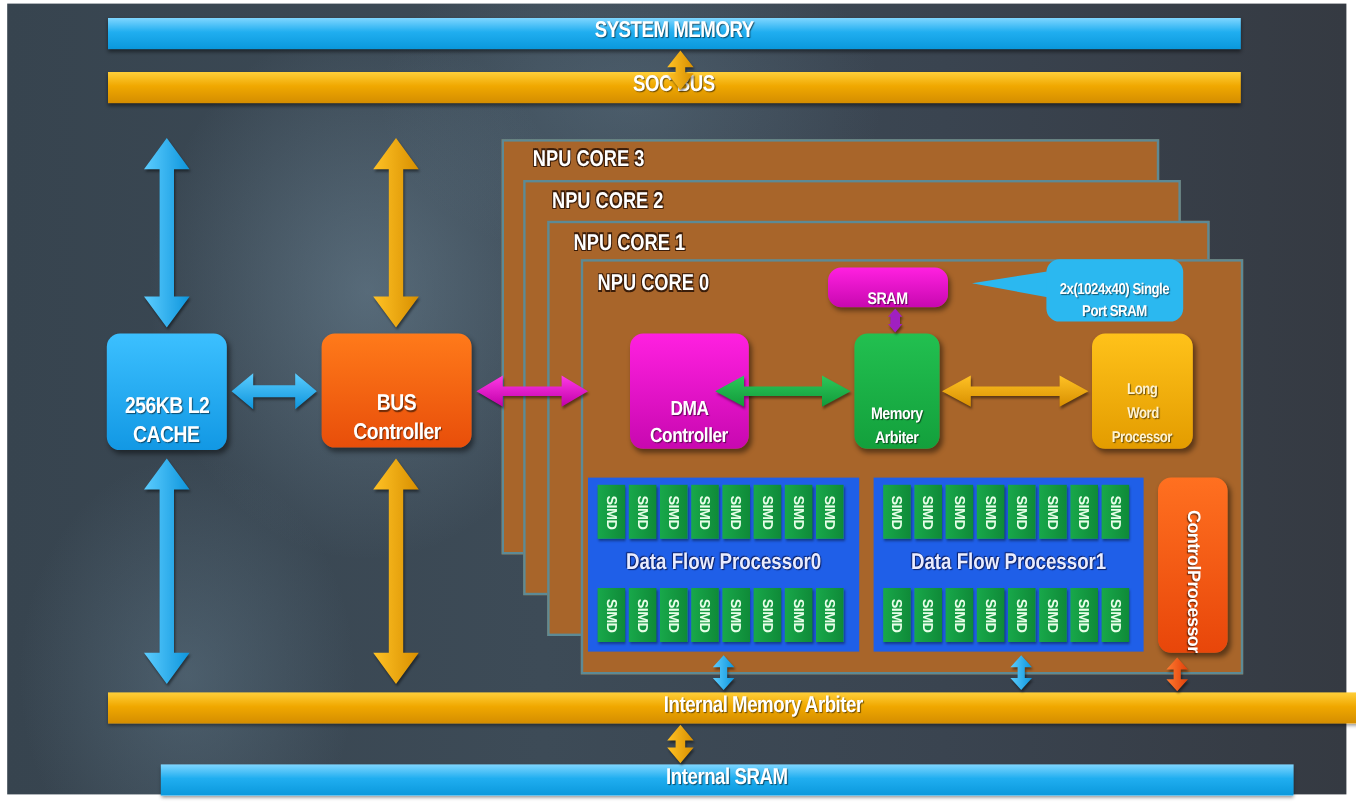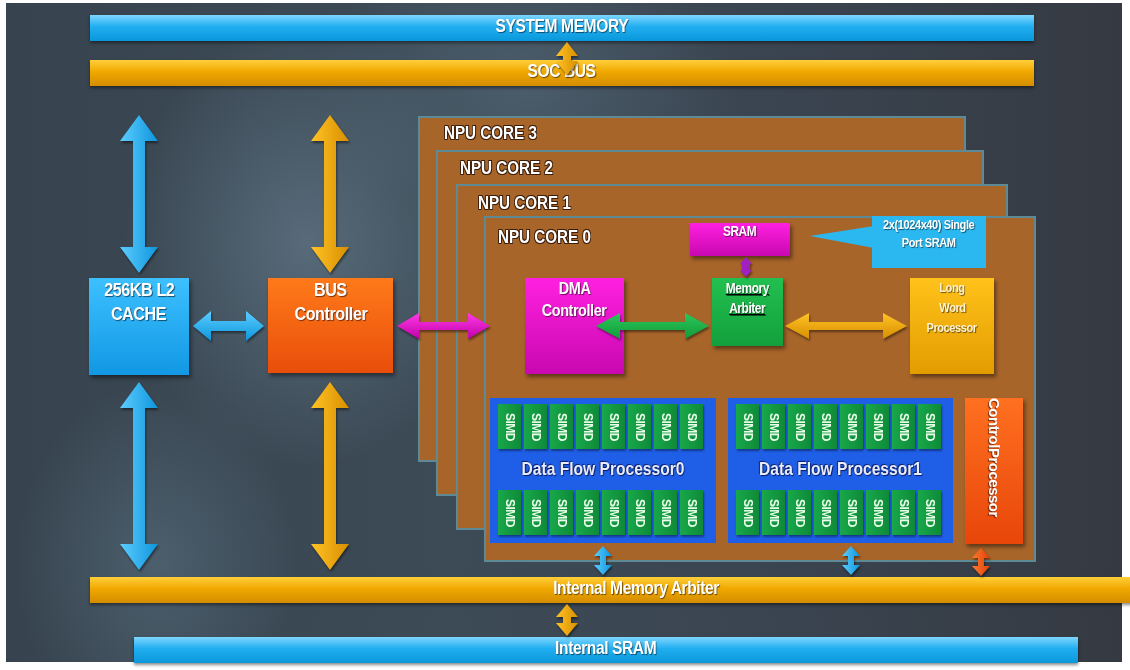--- a/index.html
+++ b/index.html
@@ -16,22 +16,22 @@
          text-shadow: 1px 1px 1px rgba(0,0,0,0.55); font-family: "Liberation Sans", "DejaVu Sans", sans-serif; }
   .bus { display: flex; align-items: flex-start; justify-content: center;
          box-shadow: 0 2px 3px rgba(0,0,0,0.45); }
   .bus-blue { background: linear-gradient(#7fd6ff, #20aef0 45%, #0a98dc); }
   .bus-orange { background: linear-gradient(#ffcf3a, #f0a800 45%, #d48d00); }
   .bus span { font-size: 19px; transform: scaleX(0.82); display: inline-block; }
   .core { background: #a8652a; border: 2px solid #5d8a95; }
   .core-label { position: absolute; font-size: 19px; color: #fff; font-weight: bold;
                 text-shadow: 1px 1px 0 #3a1d0a, -1px -1px 0 #3a1d0a, 1px -1px 0 #3a1d0a, -1px 1px 0 #3a1d0a;
                 transform: scaleX(0.8); transform-origin: left center; white-space: nowrap; }
-  .block { display: flex; flex-direction: column; align-items: center; justify-content: flex-start;
-           box-shadow: 2px 3px 4px rgba(0,0,0,0.45); }
+  .block { display: flex; flex-direction: column; align-items: center; justify-content: flex-end;
+           box-shadow: 2px 3px 4px rgba(0,0,0,0.45); border-radius: 11px; }
   .block span { display: block; transform: scaleX(0.85); }
   .simd-row { position: absolute; display: flex; gap: 3px; }
   .simd { width: 23px; height: 45px; background: linear-gradient(90deg, #18a84a, #0f8a38);
           box-shadow: 1px 2px 2px rgba(0,0,0,0.4); display: flex; align-items: center; justify-content: center; }
   .simd span { writing-mode: vertical-rl; color: #e9ffe9; font-weight: bold; font-size: 12px;
                letter-spacing: -0.5px; font-family: "Liberation Sans", sans-serif; }
   .dfp { background: #1f5fe8; }
   .dfp-label { position: absolute; left: 0; right: 0; text-align: center; font-size: 19px;
                color: #e8ecff; font-weight: bold; text-shadow: 1px 1px 1px #0a1f66, -1px -1px 1px #0a1f66;
                transform: scaleX(0.82); }
@@ -89,21 +89,21 @@
 </div>
 
 <svg class="abs" style="left:810px;top:220px;width:70px;height:40px;overflow:visible;">
   <polygon points="0,16 64,6 64,28" fill="#2bb8f0"></polygon>
 </svg>
 <div class="abs block" style="left:872px;top:216px;width:114px;height:52px;background:#2bb8f0;box-shadow:none;">
   <span class="txt" style="font-size:13px;line-height:18px;">2x(1024x40) Single</span>
   <span class="txt" style="font-size:13px;line-height:18px;">Port SRAM</span>
 </div>
 
-<div class="abs block" style="left:712px;top:278px;width:71px;height:68px;background:linear-gradient(#22c050,#13a03c);text-decoration:underline;">
+<div class="abs block" style="left:712px;top:278px;width:71px;height:96px;background:linear-gradient(#22c050,#13a03c);">
   <span class="txt" style="font-size:14px;line-height:20px;">Memory</span>
   <span class="txt" style="font-size:14px;line-height:20px;">Arbiter</span>
 </div>
 
 <div class="abs block" style="left:910px;top:278px;width:84px;height:96px;background:linear-gradient(#ffc21a,#e39c00);">
   <span class="txt" style="font-size:13px;line-height:20px;color:#fff3d0;">Long</span>
   <span class="txt" style="font-size:13px;line-height:20px;color:#fff3d0;">Word</span>
   <span class="txt" style="font-size:13px;line-height:20px;color:#fff3d0;">Processor</span>
 </div>
 

